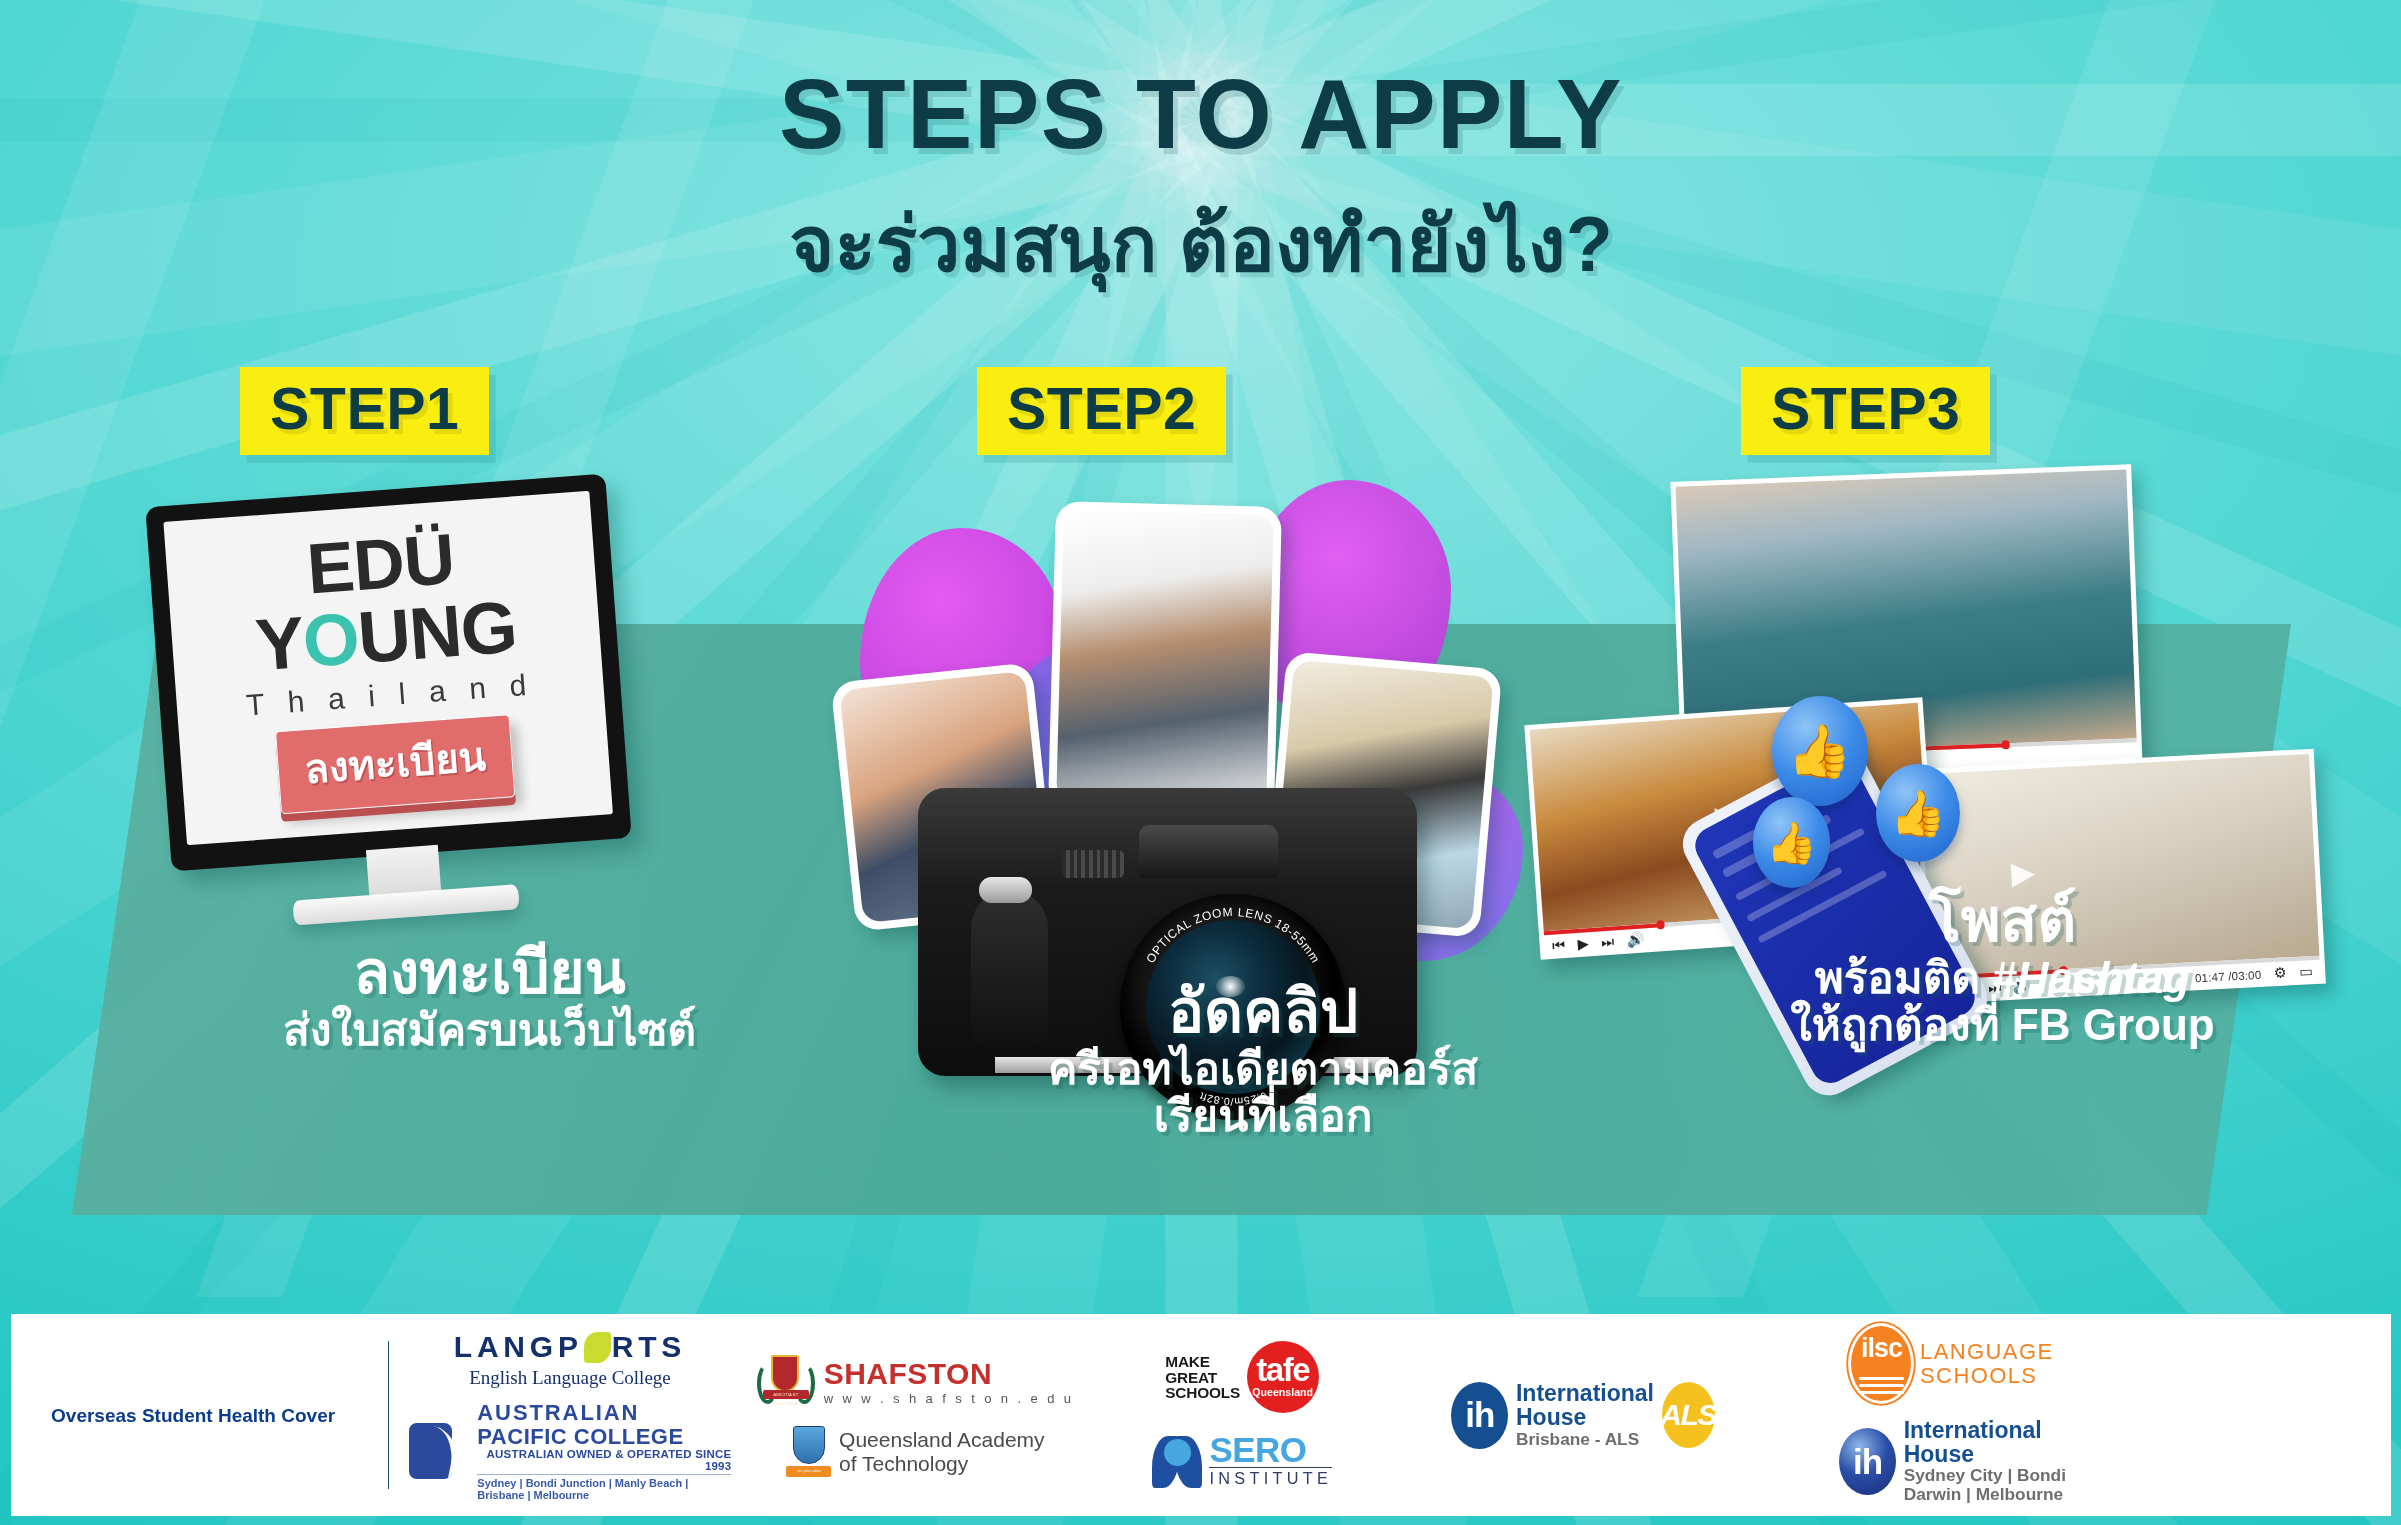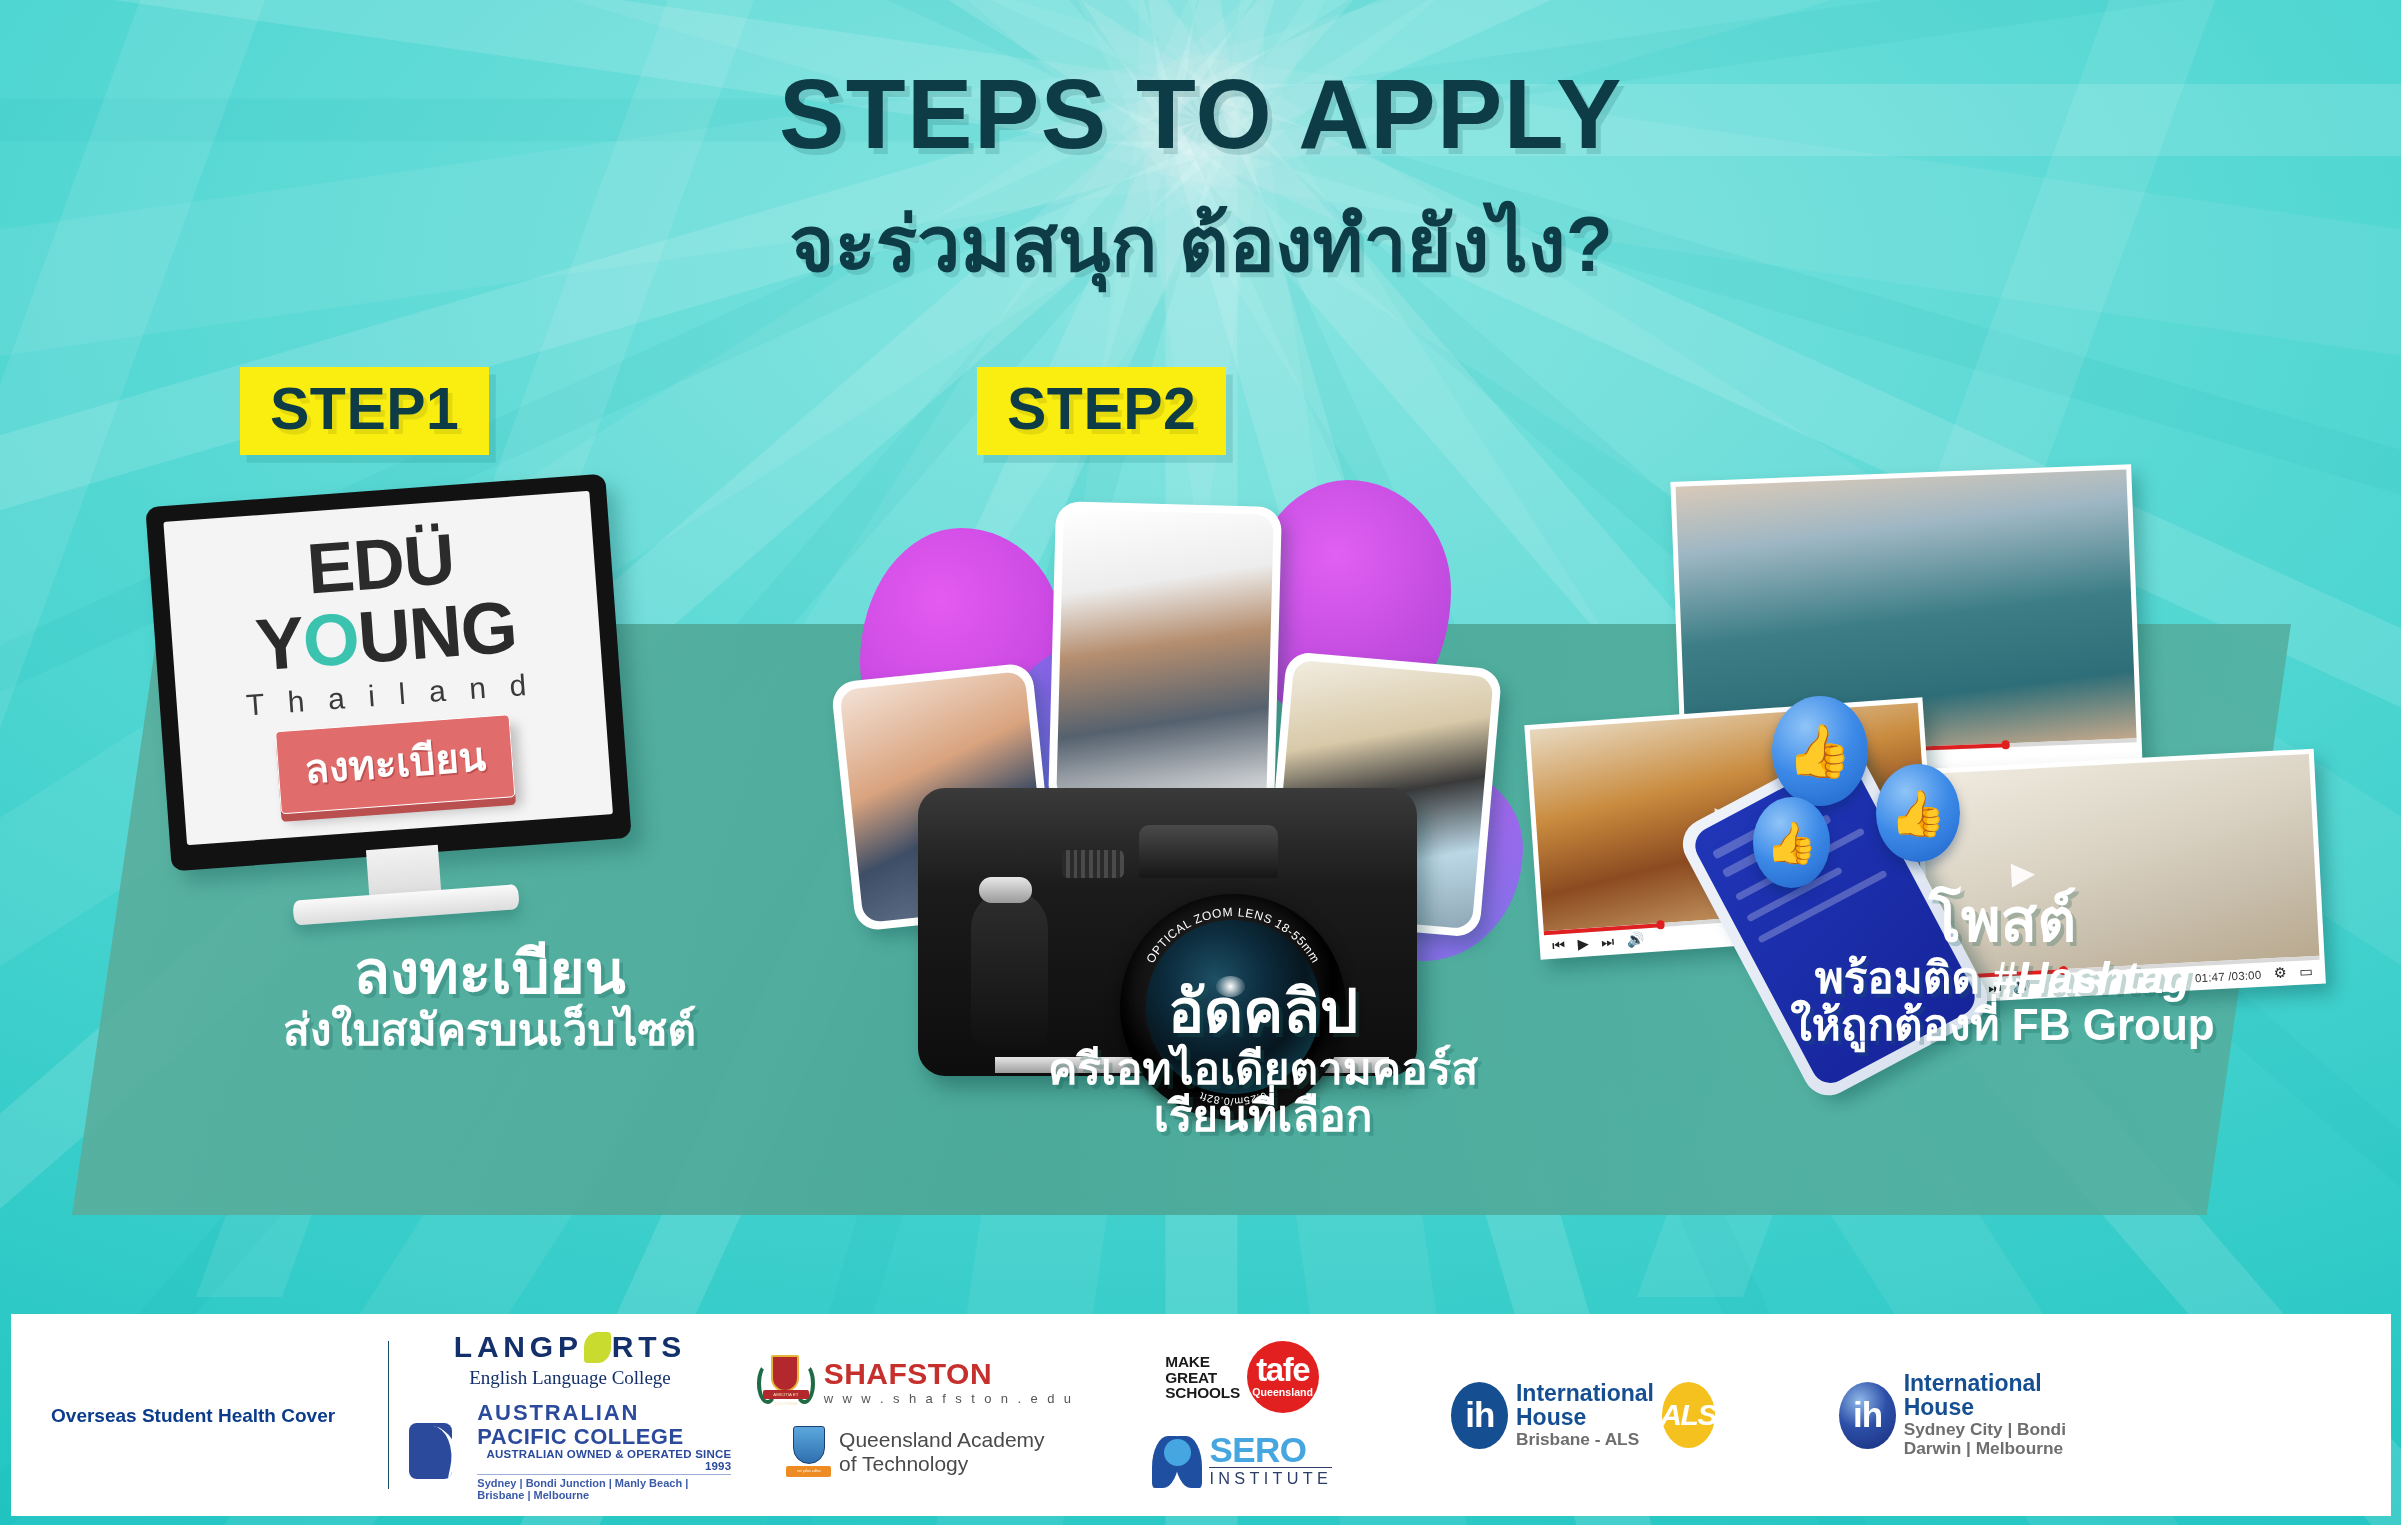--- a/index.html
+++ b/index.html
@@ -292,20 +292,21 @@
   <div class="diag" style="left:432px; top:0; width:86px; height:1297px;"></div>
   <div class="diag" style="left:1873px; top:0; width:106px; height:1297px;"></div>
 
   <div class="green-band"></div>
 
   <div class="title-main">STEPS TO APPLY</div>
   <div class="title-sub">จะร่วมสนุก  ต้องทำยังไง?</div>
 
   <div class="badge" id="badge1">STEP1</div>
   <div class="badge" id="badge2">STEP2</div>
+  <div class="badge" id="badge3">STEP3</div>
 
   <div class="monitor">
     <div class="mon-frame"></div>
     <div class="mon-screen">
       <div class="edu-l1">EDÜ</div>
       <div class="edu-l2"><span>Y</span><span class="edu-o">O</span><span>UNG</span></div>
       <div class="edu-l3">T h a i l a n d</div>
       <div class="edu-btn">ลงทะเบียน</div>
     </div>
     <div class="mon-neck"></div>
@@ -528,20 +529,34 @@
         <div>
           <div class="ih-t1">International</div>
           <div class="ih-t1">House</div>
           <div class="ih-t2">Brisbane - ALS</div>
         </div>
         <div class="als-oval">ALS</div>
       </div>
     </div>
 
     <div class="lcol" style="width:355px; gap:17.3px;">
+      <div class="ilsc-row">
+        <div class="ilsc-oval">
+          <span>ilsc</span>
+          <span class="waves">
+              <i style="bottom:0"></i>
+              <i style="bottom:6.7px"></i>
+              <i style="bottom:13.4px"></i>
+            </span>
+        </div>
+        <div>
+          <div class="ilsc-t">LANGUAGE</div>
+          <div class="ilsc-t">SCHOOLS</div>
+        </div>
+      </div>
       <div class="ih-row">
         <div class="ih-oval ih-grad">ih</div>
         <div>
           <div class="ih-t1">International</div>
           <div class="ih-t1">House</div>
           <div class="ih-t2">Sydney City | Bondi</div>
           <div class="ih-t2">Darwin | Melbourne</div>
         </div>
       </div>
     </div>

